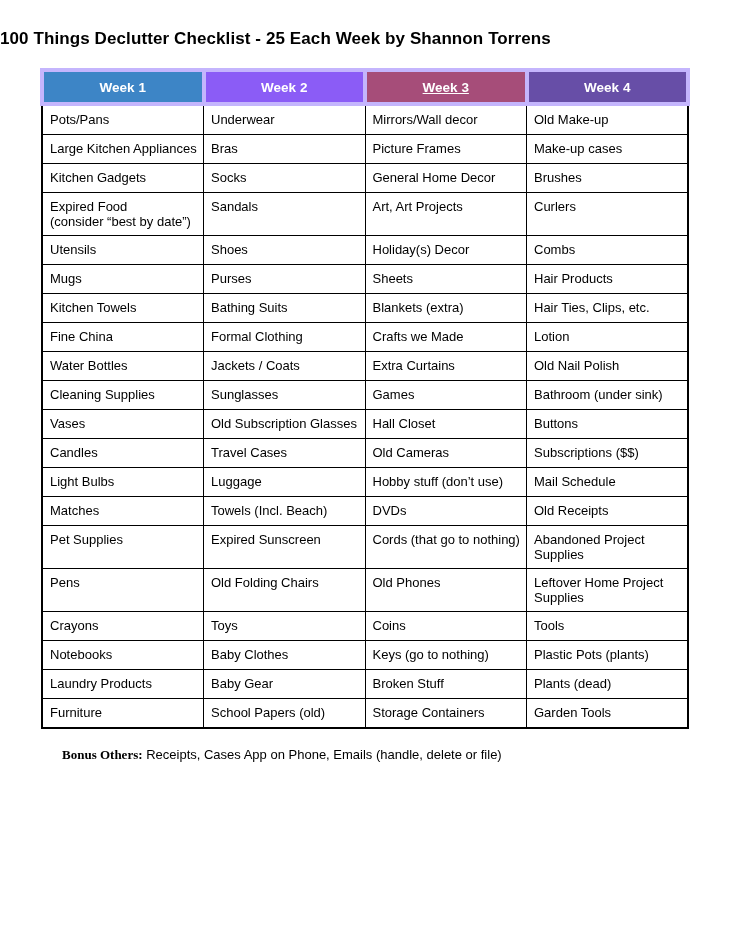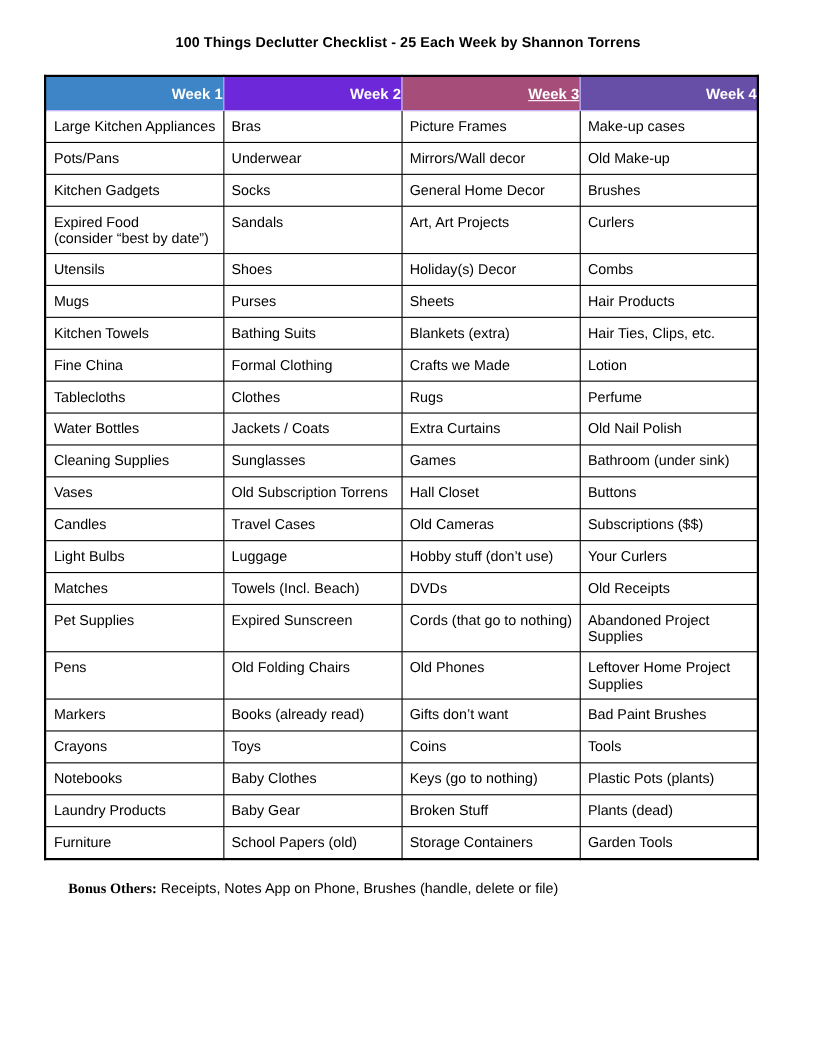--- a/index.html
+++ b/index.html
@@ -12,40 +12,40 @@
     height: 944px;
     background: #ffffff;
     font-family: "Liberation Sans", sans-serif;
     color: #000000;
     overflow: hidden;
     position: relative;
   }
   .title {
     margin: 0;
     padding-top: 29px;
-    text-align: center;
-    font-size: 13px;
+    text-align: left;
+    font-size: 17px;
     line-height: 20px;
     font-weight: bold;
     letter-spacing: 0.1px;
   }
   table.checklist {
     border-collapse: collapse;
     table-layout: fixed;
     width: 650px;
     margin: 19px 0 0 40px;
     border: 2px solid #000000;
   }
   table.checklist th {
-    border: 1px solid #c4b5fd;
+    border: 4px solid #c4b5fd;
     height: 30px;
     color: #ffffff;
     font-size: 13.5px;
     font-weight: bold;
-    text-align: right;
+    text-align: center;
     vertical-align: middle;
     padding: 0;
   }
   table.checklist td {
     border: 1px solid #000000;
     height: 16px;
     padding: 6px 2px 6px 7px;
     font-size: 13px;
     line-height: 15px;
     vertical-align: top;
@@ -67,37 +67,37 @@
 <body>
 
 <div class="page">
 
   <h1 class="title">100 Things Declutter Checklist - 25 Each Week by Shannon Torrens</h1>
 
   <table class="checklist">
     <thead>
       <tr>
           <th style="background-color: rgb(61, 133, 198);">Week 1</th>
-          <th style="background-color: #6d28d9;">Week 2</th>
+          <th style="background-color: #8b5cf6;">Week 2</th>
           <th style="background-color: rgb(166, 77, 121); text-decoration: underline;">Week 3</th>
           <th style="background-color: rgb(103, 78, 167);">Week 4</th>
         </tr>
     </thead>
     <tbody>
+        <tr>
+          <td>Pots/Pans</td>
+          <td>Underwear</td>
+          <td>Mirrors/Wall decor</td>
+          <td>Old Make-up</td>
+        </tr>
         <tr>
           <td>Large Kitchen Appliances</td>
           <td>Bras</td>
           <td>Picture Frames</td>
           <td>Make-up cases</td>
-        </tr>
-        <tr>
-          <td>Pots/Pans</td>
-          <td>Underwear</td>
-          <td>Mirrors/Wall decor</td>
-          <td>Old Make-up</td>
         </tr>
         <tr>
           <td>Kitchen Gadgets</td>
           <td>Socks</td>
           <td>General Home Decor</td>
           <td>Brushes</td>
         </tr>
         <tr>
           <td>Expired Food
 (consider “best by date”)</td>
@@ -123,80 +123,68 @@
           <td>Blankets (extra)</td>
           <td>Hair Ties, Clips, etc.</td>
         </tr>
         <tr>
           <td>Fine China</td>
           <td>Formal Clothing</td>
           <td>Crafts we Made</td>
           <td>Lotion</td>
         </tr>
         <tr>
-          <td>Tablecloths</td>
-          <td>Clothes</td>
-          <td>Rugs</td>
-          <td>Perfume</td>
-        </tr>
-        <tr>
           <td>Water Bottles</td>
           <td>Jackets / Coats</td>
           <td>Extra Curtains</td>
           <td>Old Nail Polish</td>
         </tr>
         <tr>
           <td>Cleaning Supplies</td>
           <td>Sunglasses</td>
           <td>Games</td>
           <td>Bathroom (under sink)</td>
         </tr>
         <tr>
           <td>Vases</td>
-          <td>Old Subscription Torrens</td>
+          <td>Old Subscription Glasses</td>
           <td>Hall Closet</td>
           <td>Buttons</td>
         </tr>
         <tr>
           <td>Candles</td>
           <td>Travel Cases</td>
           <td>Old Cameras</td>
           <td>Subscriptions ($$)</td>
         </tr>
         <tr>
           <td>Light Bulbs</td>
           <td>Luggage</td>
           <td>Hobby stuff (don’t use)</td>
-          <td>Your Curlers</td>
+          <td>Mail Schedule</td>
         </tr>
         <tr>
           <td>Matches</td>
           <td>Towels (Incl. Beach)</td>
           <td>DVDs</td>
           <td>Old Receipts</td>
         </tr>
         <tr>
           <td>Pet Supplies</td>
           <td>Expired Sunscreen</td>
           <td>Cords (that go to nothing)</td>
           <td>Abandoned Project Supplies</td>
         </tr>
         <tr>
           <td>Pens</td>
           <td>Old Folding Chairs</td>
           <td>Old Phones</td>
           <td>Leftover Home Project Supplies</td>
         </tr>
         <tr>
-          <td>Markers</td>
-          <td>Books (already read)</td>
-          <td>Gifts don’t want</td>
-          <td>Bad Paint Brushes</td>
-        </tr>
-        <tr>
           <td>Crayons</td>
           <td>Toys</td>
           <td>Coins</td>
           <td>Tools</td>
         </tr>
         <tr>
           <td>Notebooks</td>
           <td>Baby Clothes</td>
           <td>Keys (go to nothing)</td>
           <td>Plastic Pots (plants)</td>
@@ -210,16 +198,16 @@
         <tr>
           <td>Furniture</td>
           <td>School Papers (old)</td>
           <td>Storage Containers</td>
           <td>Garden Tools</td>
         </tr>
       </tbody>
   </table>
 
   <p class="bonus">
-    <span class="bonus-label">Bonus Others:</span><span> Receipts, Notes App on Phone, Brushes (handle, delete or file)</span>
+    <span class="bonus-label">Bonus Others:</span><span> Receipts, Cases App on Phone, Emails (handle, delete or file)</span>
   </p>
 
 </div>
 
 </body></html>

